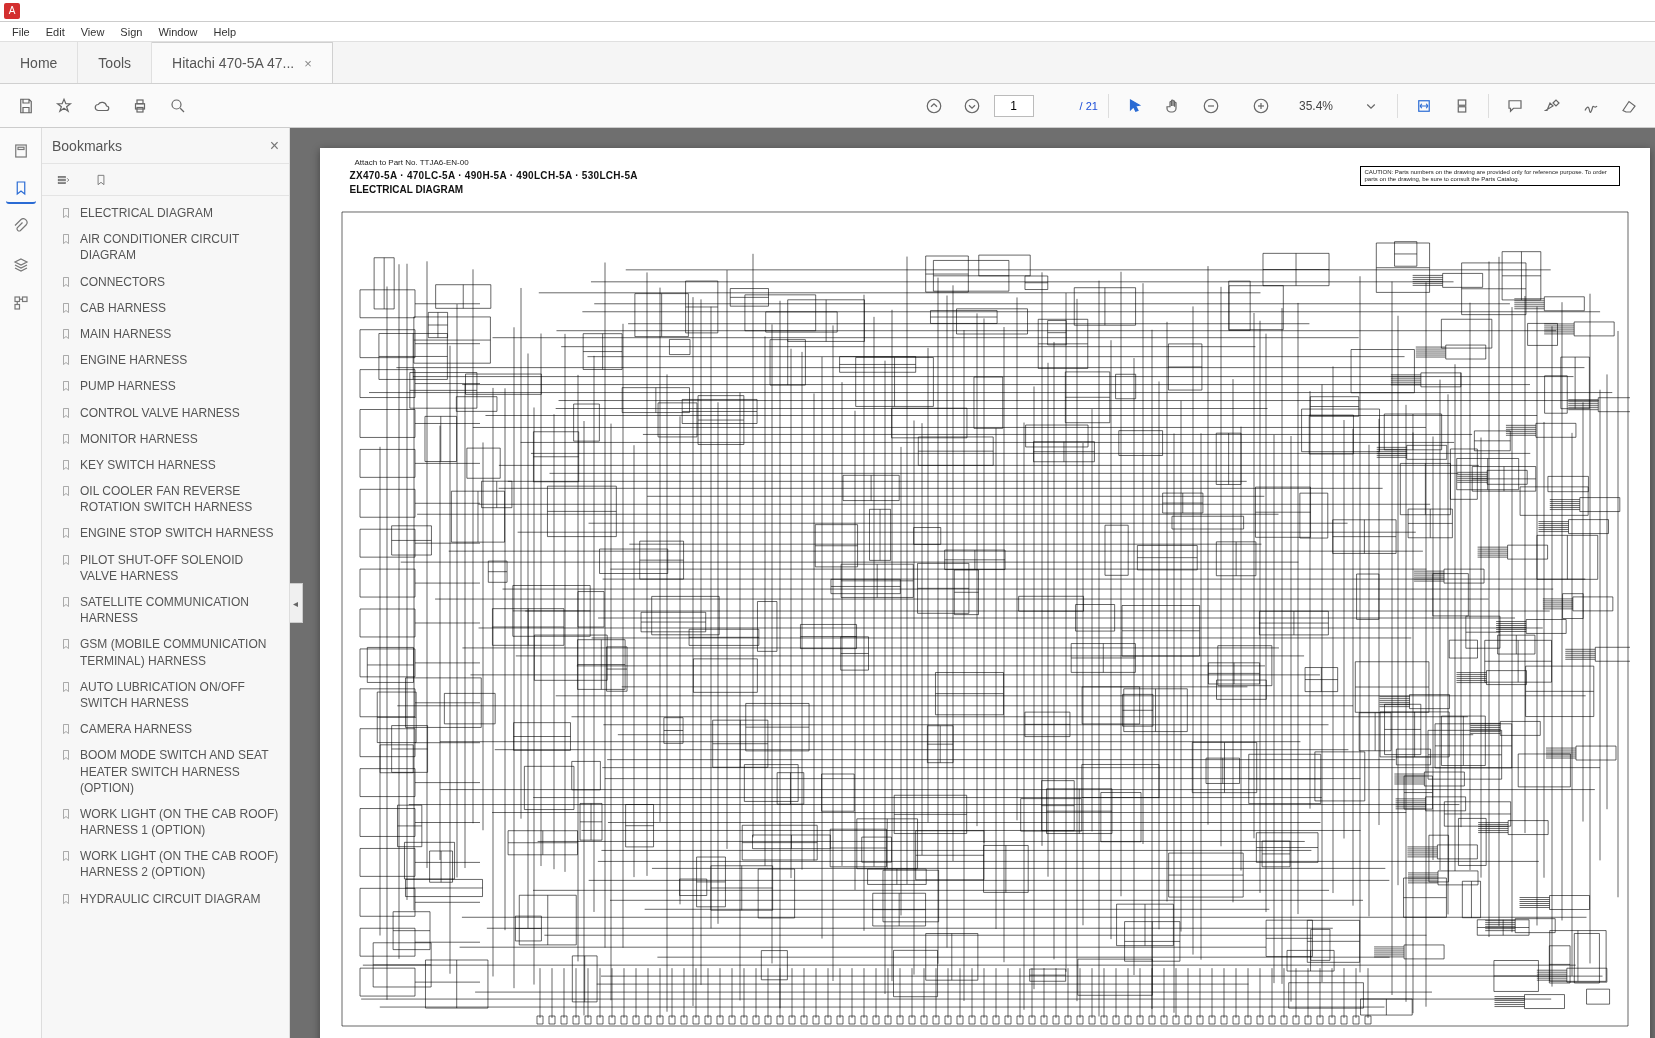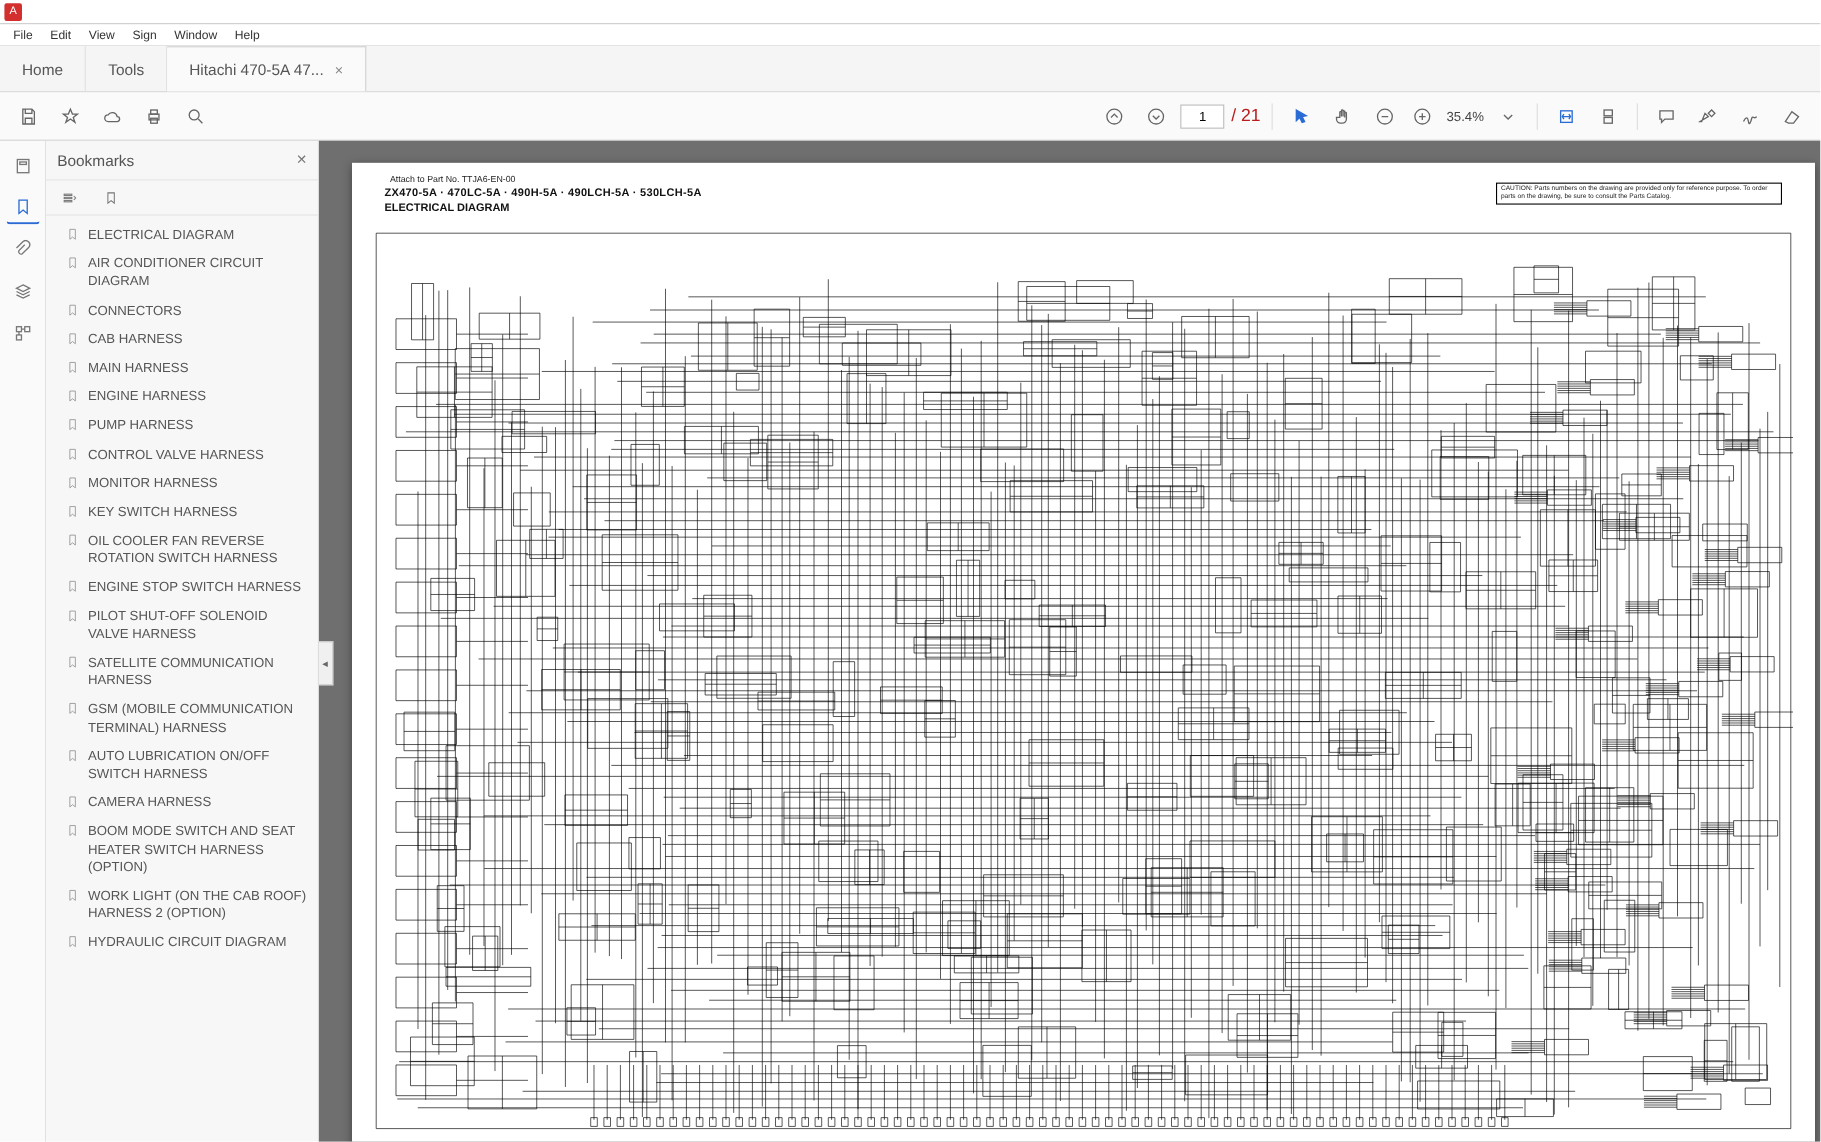--- a/index.html
+++ b/index.html
@@ -21,22 +21,22 @@
 .tabrow .tab .close { margin-left: 10px; font-size: 13px; color: #888; }
 
 
 .toolbar { height: 44px; background: #fafafa; border-bottom: 1px solid #ccc; display: flex; align-items: center; padding: 0 10px; gap: 6px; }
 .toolbar .tb-btn { width: 32px; height: 32px; display: flex; align-items: center; justify-content: center; color: #666; cursor: default; border-radius: 3px; }
 .toolbar .tb-btn svg { width: 18px; height: 18px; stroke: #666; fill: none; stroke-width: 1.6; }
 .toolbar .sep { width: 1px; height: 24px; background: #ddd; margin: 0 4px; }
 .toolbar .spacer { flex: 1; }
 .toolbar .page-group { display: flex; align-items: center; gap: 6px; }
 .toolbar .page-input { width: 40px; height: 22px; border: 1px solid #bbb; text-align: center; font-size: 12px; }
-.toolbar .page-total { font-size: 16px; color: #b91c1c; }
-.toolbar .zoom-group { display: flex; align-items: center; gap: 2px; }
+.toolbar .page-total { font-size: 11px; color: #1d4ed8; margin-left: 40px; }
+.toolbar .zoom-group { display: flex; align-items: center; gap: 18px; }
 .toolbar .zoom-val { font-size: 12px; color: #444; padding: 0 4px; }
 .toolbar .tb-btn.blue svg { stroke: #2a6bd4; }
 
 
 .main { display: flex; height: calc(1038px - 22px - 20px - 42px - 44px); }
 
 
 .leftrail { width: 42px; background: #fafafa; border-right: 1px solid #ddd; display: flex; flex-direction: column; align-items: center; padding-top: 8px; gap: 8px; }
 .leftrail .rail-btn { width: 30px; height: 30px; display: flex; align-items: center; justify-content: center; color: #777; border-radius: 3px; cursor: default; }
 .leftrail .rail-btn.active { color: #2a6bd4; border-bottom: 2px solid #2a6bd4; }
@@ -382,20 +382,26 @@
           <span class="bm-icon"><svg viewBox="0 0 24 24">
               <path d="M7 3h10v18l-5-4-5 4z"></path>
             </svg></span>
           <span class="bm-text">CAMERA HARNESS</span>
         </div>
         <div class="bm-item">
           <span class="bm-icon"><svg viewBox="0 0 24 24">
               <path d="M7 3h10v18l-5-4-5 4z"></path>
             </svg></span>
           <span class="bm-text">BOOM MODE SWITCH AND SEAT HEATER SWITCH HARNESS (OPTION)</span>
+        </div>
+        <div class="bm-item">
+          <span class="bm-icon"><svg viewBox="0 0 24 24">
+              <path d="M7 3h10v18l-5-4-5 4z"></path>
+            </svg></span>
+          <span class="bm-text">WORK LIGHT (ON THE CAB ROOF) HARNESS 1 (OPTION)</span>
         </div>
         <div class="bm-item">
           <span class="bm-icon"><svg viewBox="0 0 24 24">
               <path d="M7 3h10v18l-5-4-5 4z"></path>
             </svg></span>
           <span class="bm-text">WORK LIGHT (ON THE CAB ROOF) HARNESS 2 (OPTION)</span>
         </div>
         <div class="bm-item">
           <span class="bm-icon"><svg viewBox="0 0 24 24">
               <path d="M7 3h10v18l-5-4-5 4z"></path>

